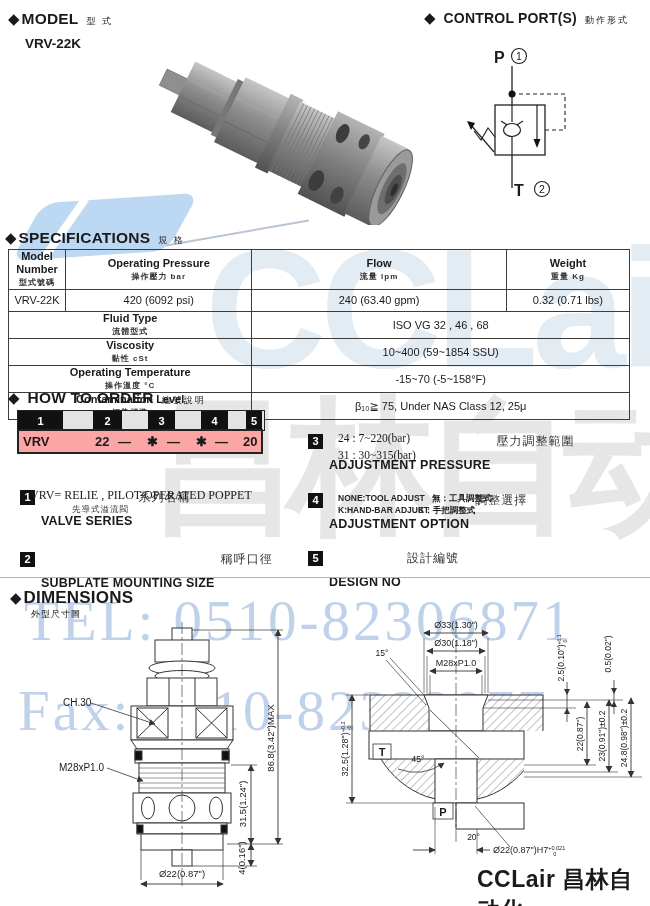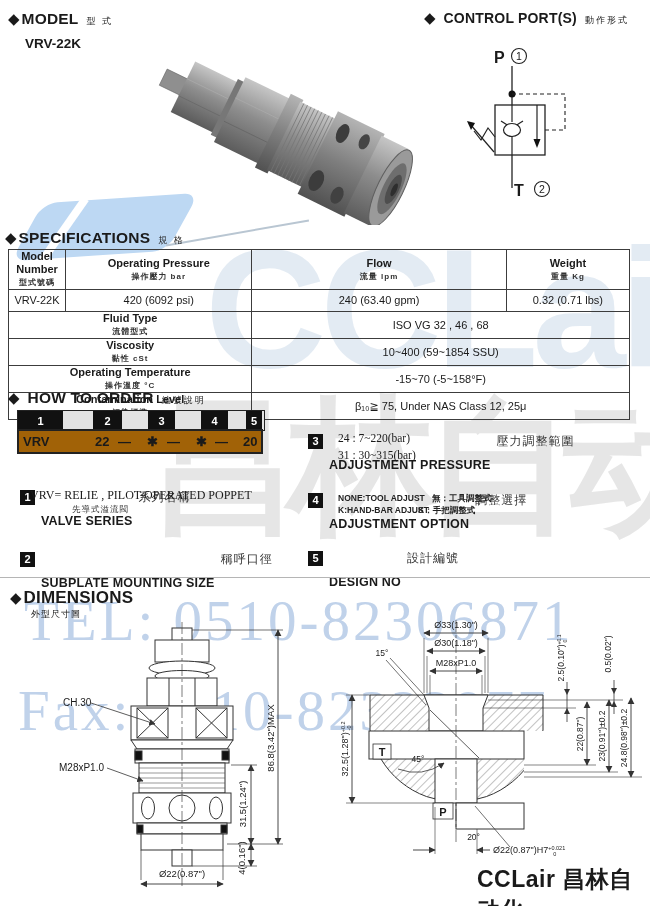--- a/index.html
+++ b/index.html
@@ -44,21 +44,21 @@
   td.lab{font-weight:bold;margin-left:11px;}
   .hrow{height:33px;}
   .vrow{height:22px;}
   .prow{height:21px;}
 
   
   .num-strip{position:absolute;left:17px;top:410px;width:246px;height:19px;background:#e3e3e3;
              border:1px solid #222;}
   .num-cell{position:absolute;top:0;height:100%;background:#111;color:#fff;font-weight:bold;
             font-size:11px;display:flex;align-items:center;justify-content:center;}
-  .code-row{position:absolute;left:17px;top:429px;width:246px;height:25px;background:#a16207;
+  .code-row{position:absolute;left:17px;top:429px;width:246px;height:25px;background:#fca5a5;
             border:2px solid #222;box-sizing:border-box;}
   .code-item{position:absolute;top:3px;font-weight:bold;font-size:13px;}
 
   .badge{display:inline-flex;width:15px;height:15px;background:#111;color:#fff;font-weight:bold;
          font-size:11px;align-items:center;justify-content:center;margin-right:6px;flex:none;}
   .leg-title{font-weight:bold;font-size:12.5px;letter-spacing:0.2px;margin-top:48px;}
   .leg-zh{font-size:12px;color:#333;margin-left:6px;letter-spacing:1px;}
   .leg-line{font-size:11.5px;font-family:Liberation Serif, serif;}
   .leg-small{font-size:8.5px;font-weight:bold;color:#222;}
   .leg-item{display:flex;align-items:center;}

